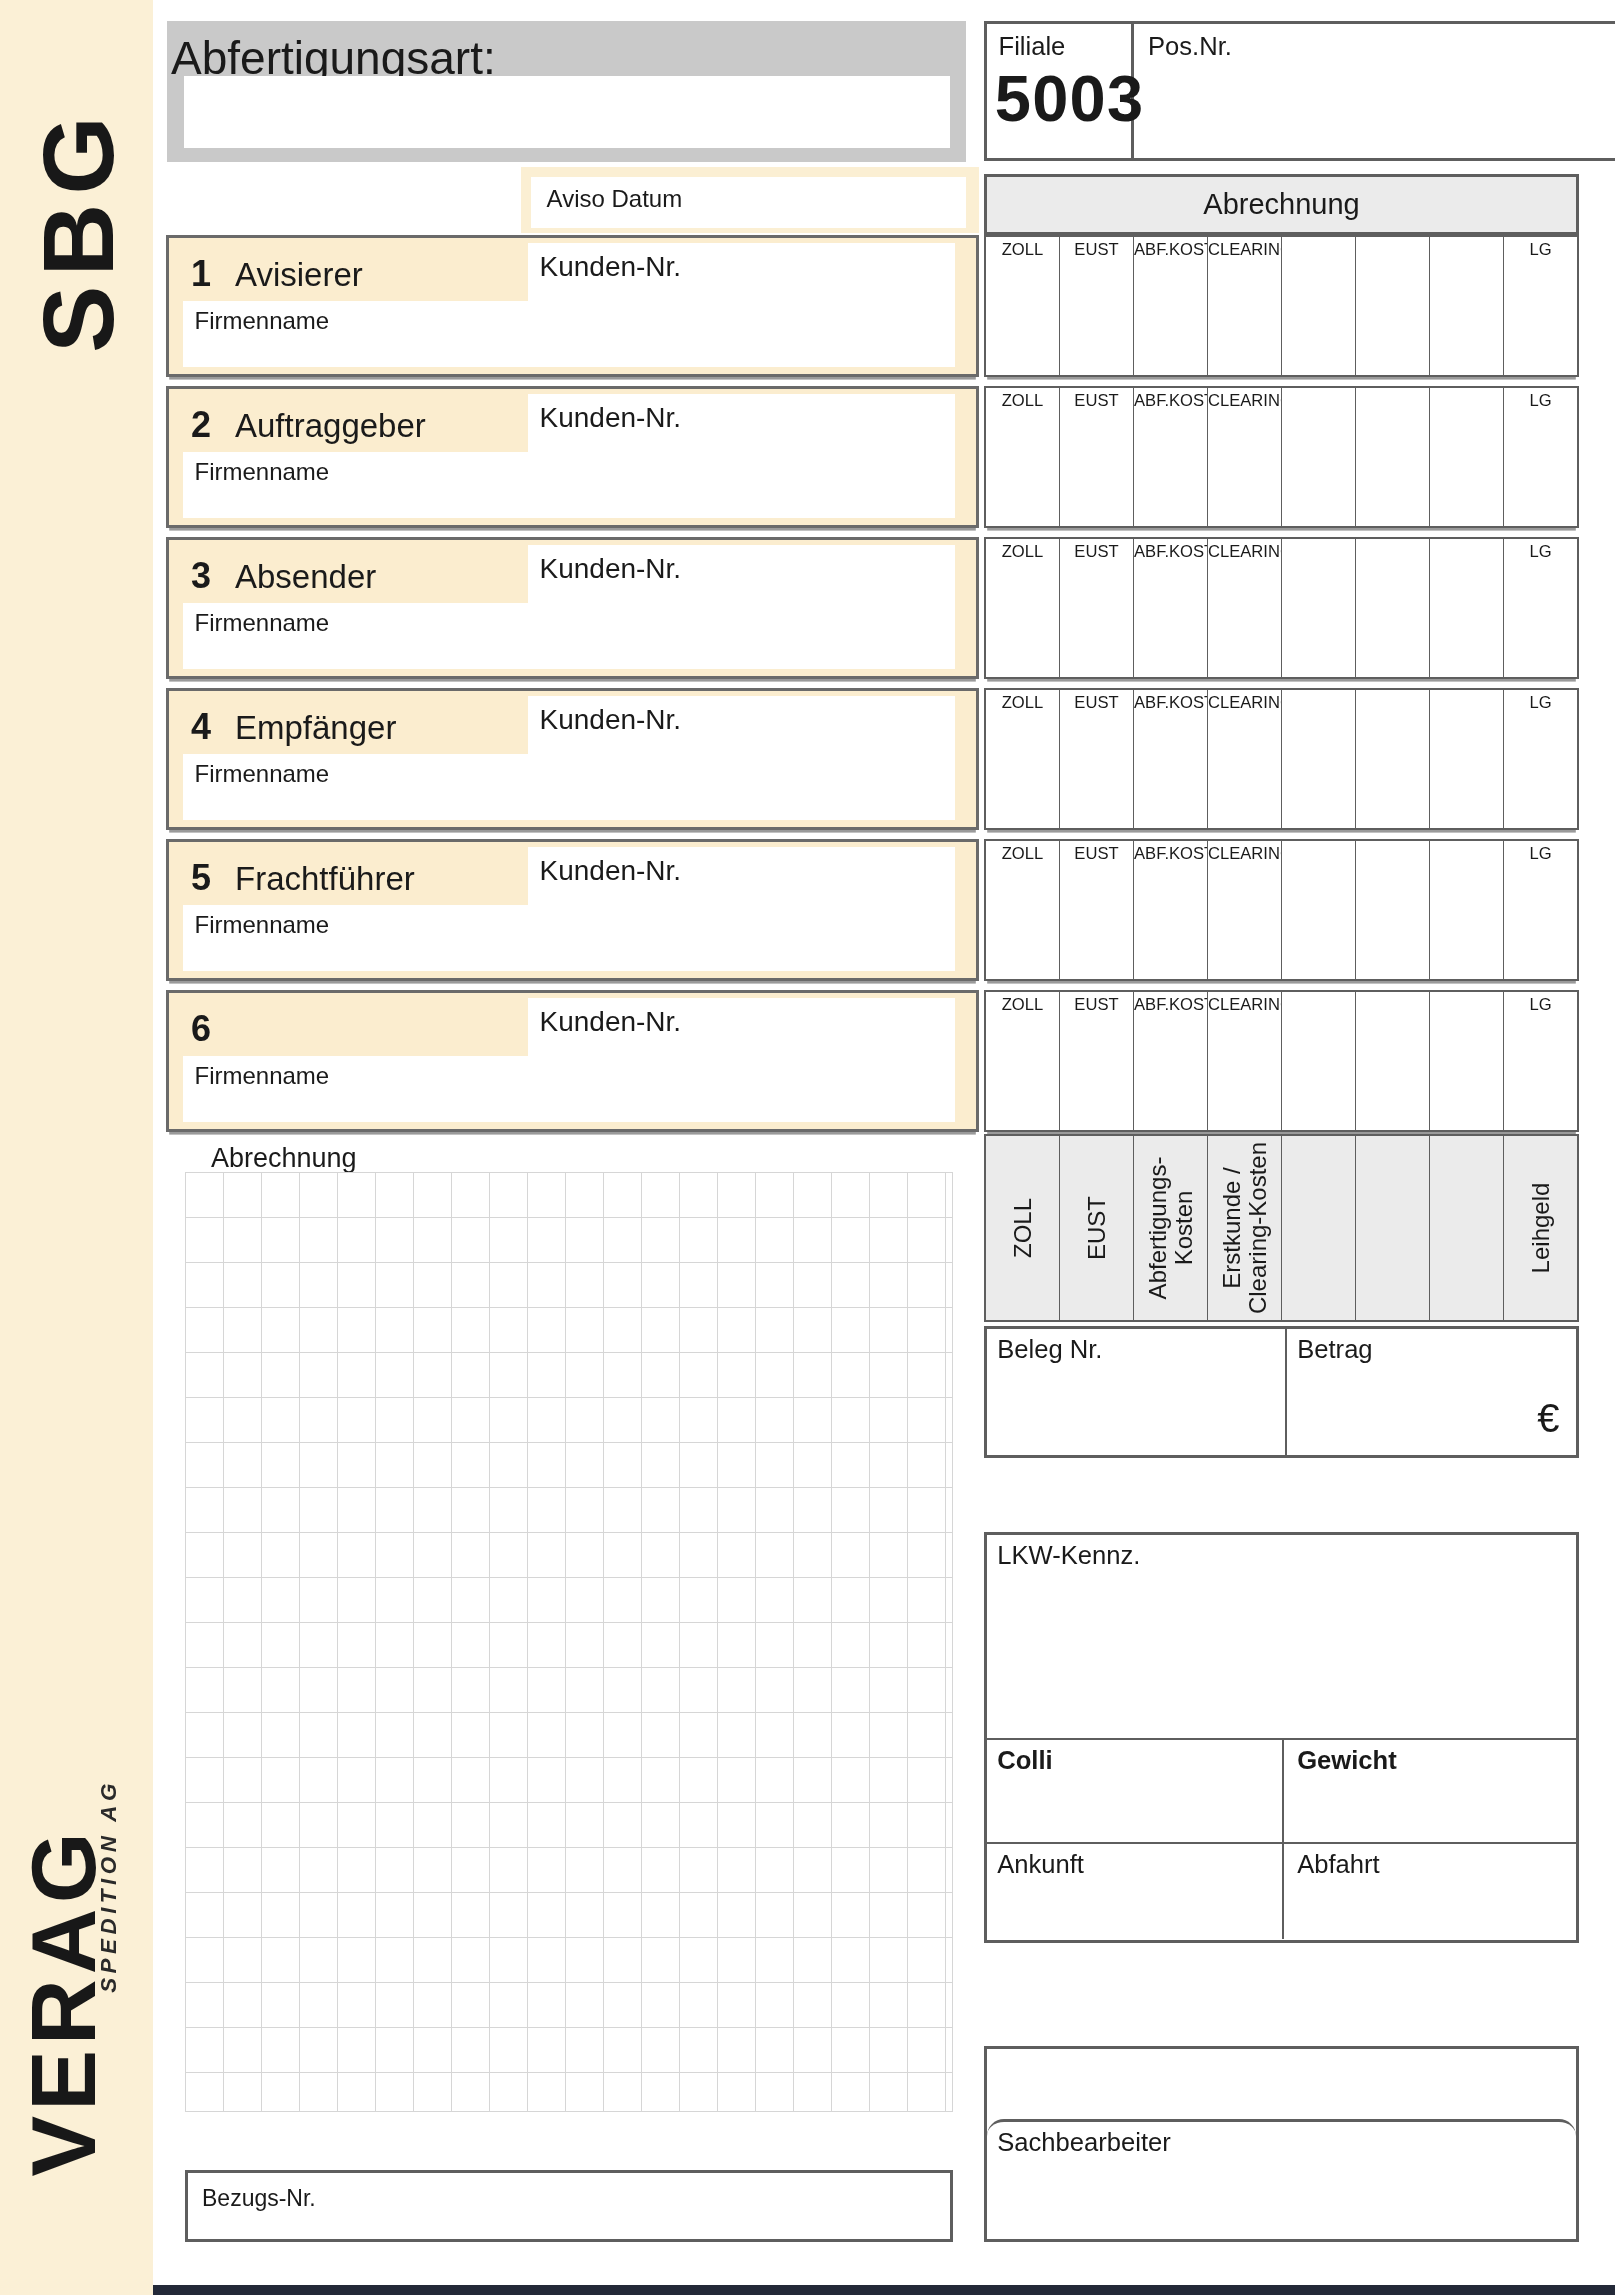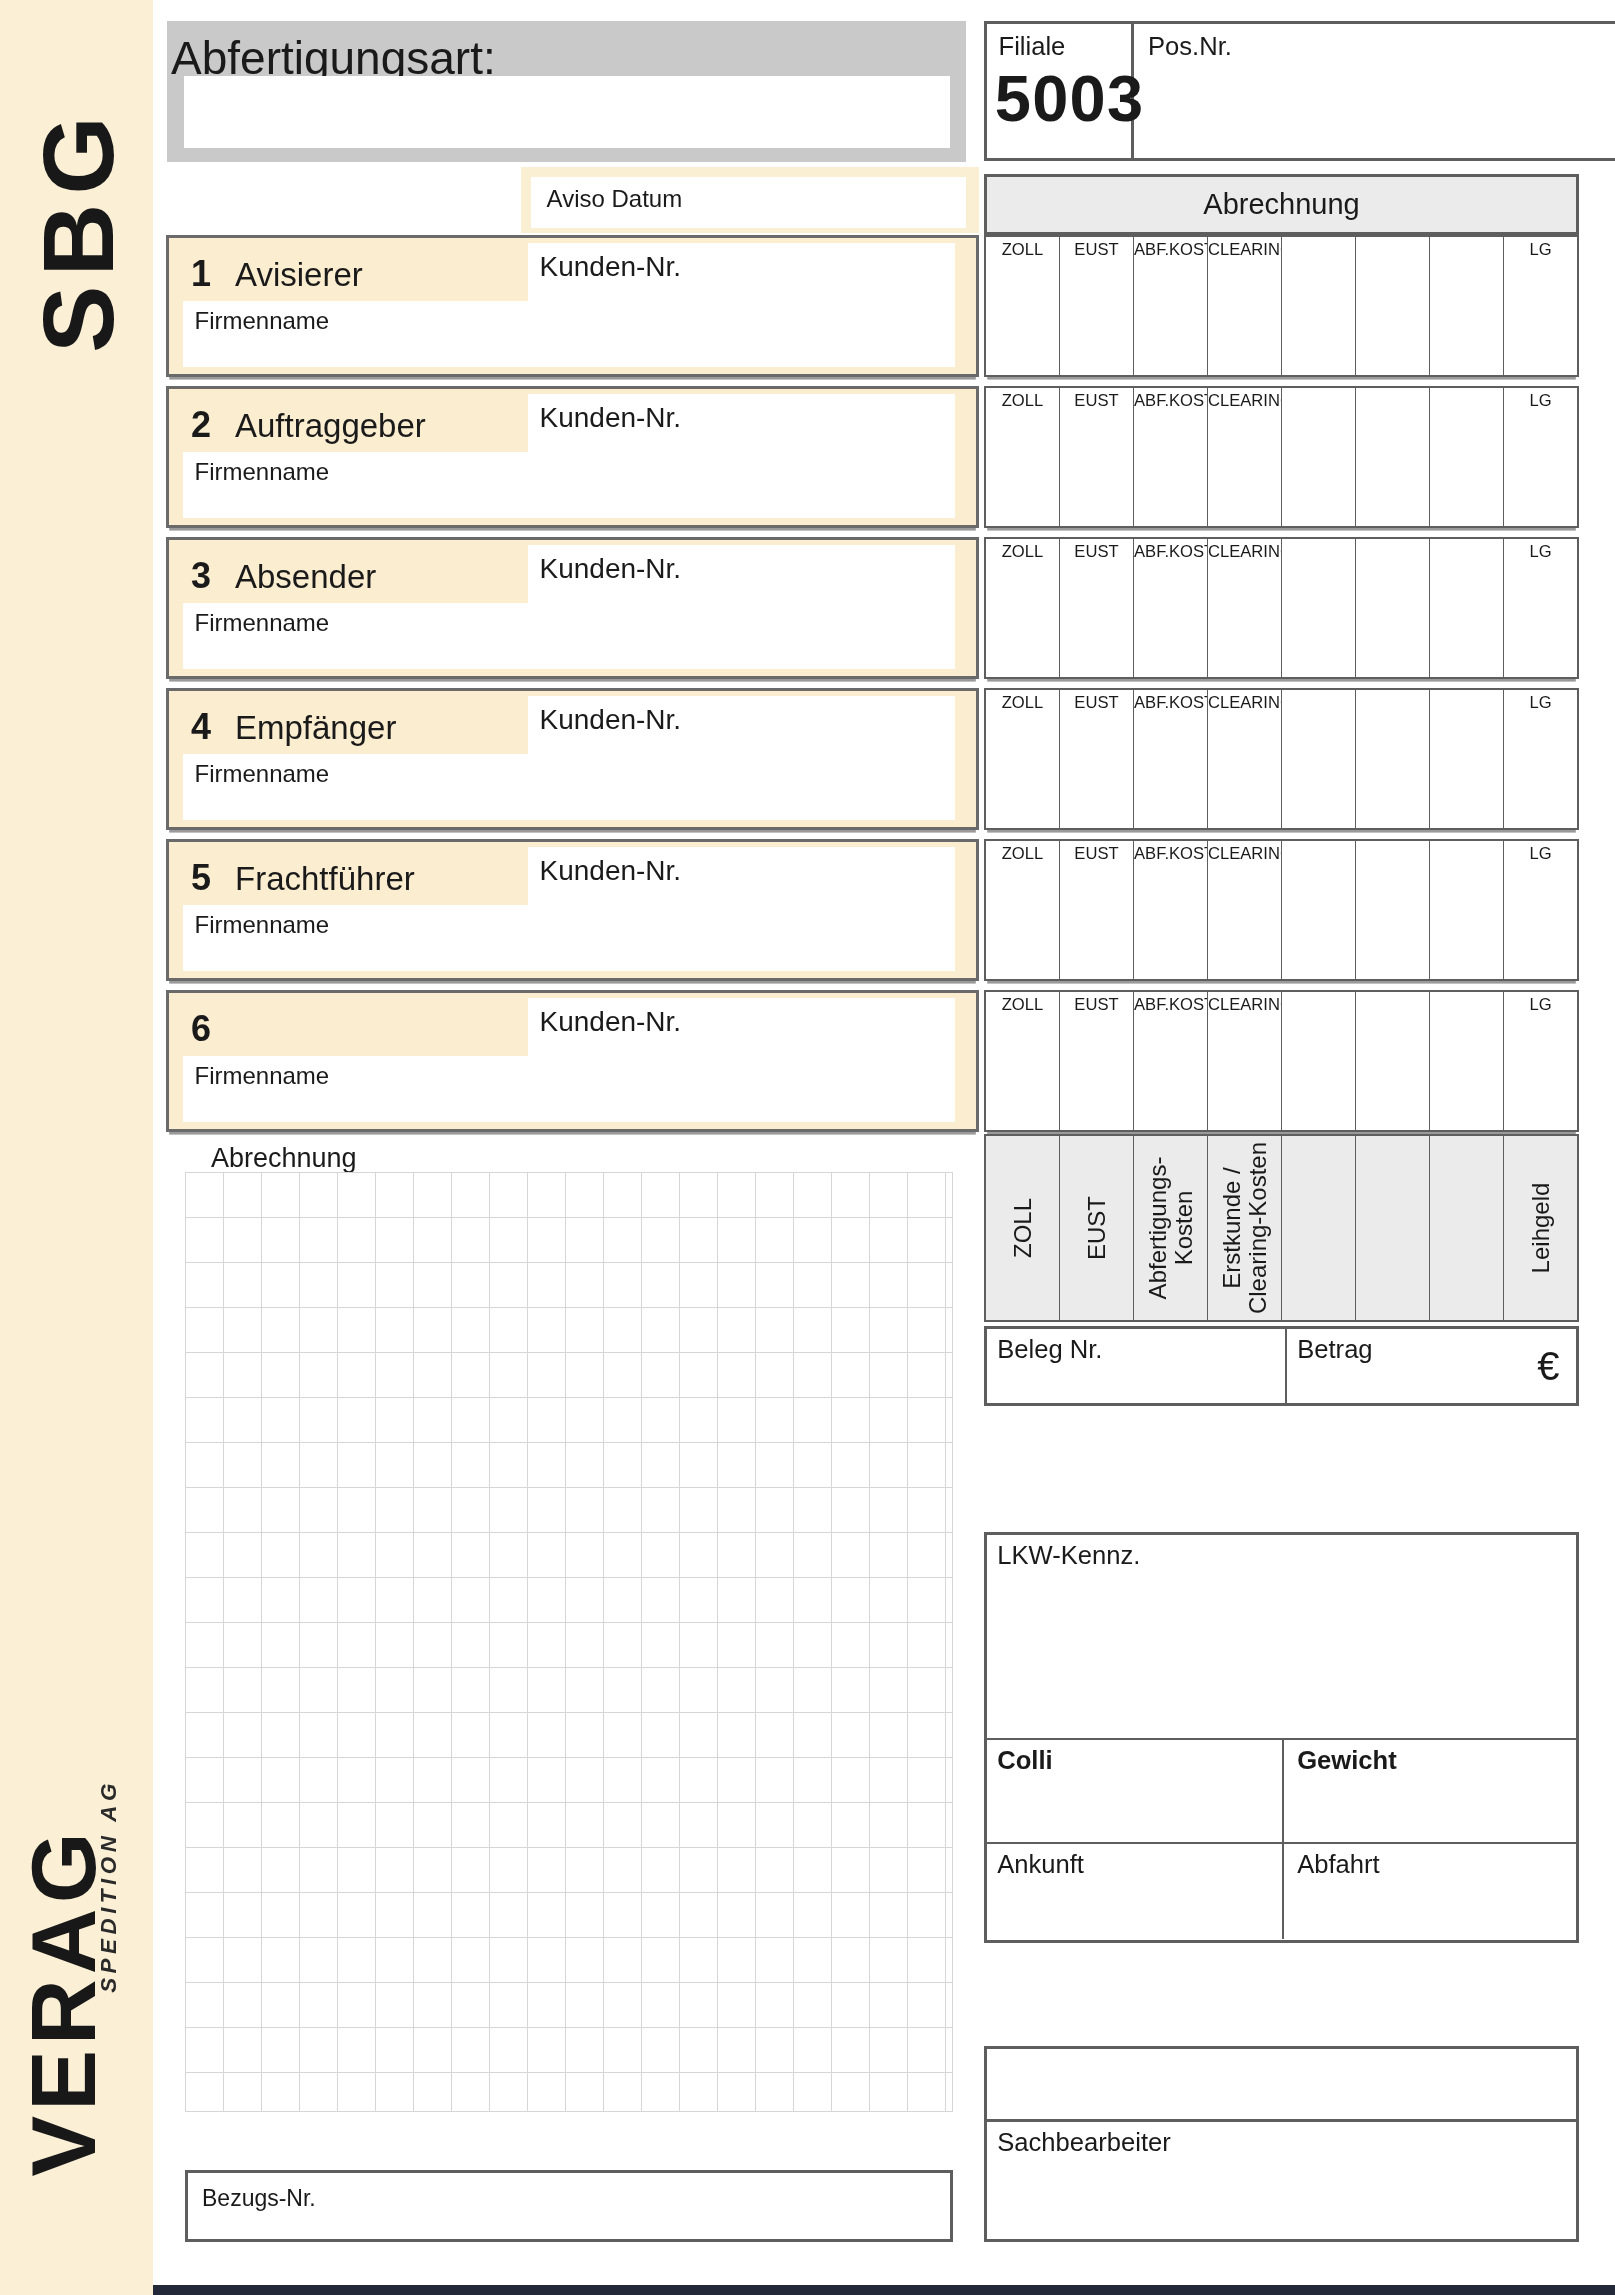--- a/index.html
+++ b/index.html
@@ -46,40 +46,40 @@
            box-sizing:border-box;display:flex;box-shadow:0 5.8px 0 -3.2px #9a9a9a;}
   .abr-cell{flex:1 1 0;border-right:1.9px solid #5e5e5e;position:relative;text-align:center;
             font-size:16.6px;padding-top:3.2px;box-sizing:border-box;overflow:hidden;}
   .abr-cell:last-child{border-right:none;}
   .abr-foot{left:984px;top:1134px;width:595px;height:188px;background:#EBEBEB;border:2.6px solid #5e5e5e;
             box-sizing:border-box;display:flex;}
   .vcell{flex:1 1 0;border-right:1.9px solid #5e5e5e;position:relative;overflow:visible;}
   .vcell:last-child{border-right:none;}
   .vcell .vlabel{position:absolute;left:50%;top:50%;width:179px;transform:translate(-50%,-50%) rotate(-90deg);
                  font-size:24px;line-height:1.08;text-align:center;}
-  .beleg-row{left:984px;top:1326px;width:595px;height:80px;background:#ffffff;border:3.2px solid #5e5e5e;
+  .beleg-row{left:984px;top:1326px;width:595px;height:132px;background:#ffffff;border:3.2px solid #5e5e5e;
              box-sizing:border-box;display:flex;}
   .beleg-cell{position:relative;box-sizing:border-box;}
   .beleg-cell.left{width:300px;border-right:2.6px solid #5e5e5e;}
   .beleg-cell.right{flex:1;}
   .beleg-cell .blabel{position:absolute;left:10.2px;top:6.4px;font-size:25.6px;}
   .euro{position:absolute;right:16.6px;bottom:14px;font-size:40px;}
   
   .ship{left:984px;top:1532px;width:595px;height:411px;border:3.2px solid #5e5e5e;box-sizing:border-box;background:#ffffff;}
   .ship .row{position:absolute;left:0;right:0;border-top:2.6px solid #5e5e5e;box-sizing:border-box;}
   .ship .r1{top:0;height:101px;border-top:none;}
   .ship .r2{top:101px;height:102px;}
   .ship .r3{top:203px;height:104px;font-weight:bold;}
   .ship .r4{top:307px;height:97px;}
   .ship .half{position:absolute;top:0;bottom:0;}
   .ship .hl{left:0;width:297px;border-right:2.6px solid #5e5e5e;box-sizing:border-box;}
   .ship .hr{left:300px;right:0;}
   .slabel{position:absolute;left:10.2px;top:6.4px;font-size:25.6px;}
   .proc{left:984px;top:2046px;width:595px;height:196px;border:3.2px solid #5e5e5e;box-sizing:border-box;background:#ffffff;}
-  .proc .p2{position:absolute;left:0;right:0;top:70px;border-top:3.2px solid #5e5e5e;height:120px;}
+  .proc .p2{position:absolute;left:0;right:0;top:70px;border-top:3.2px solid #5e5e5e;height:120px;border-radius:17px;}
   
   .anm-label{left:211px;top:1143px;font-size:27px;}
   .grid{left:185px;top:1172px;width:768px;height:940px;background:#ffffff;
         background-image:
           repeating-linear-gradient(to right,#d6d6d6 0 1.3px,transparent 1.3px 38px),
           repeating-linear-gradient(to bottom,#d6d6d6 0 1.3px,transparent 1.3px 45px);
         border-right:1.3px solid #d6d6d6;border-bottom:1.3px solid #d6d6d6;box-sizing:border-box;}
   
   .bezug{left:185px;top:2170px;width:768px;height:72px;border:3.2px solid #5e5e5e;box-sizing:border-box;background:#ffffff;}
   .bezug .zlabel{position:absolute;left:14px;top:12px;font-size:23px;}

